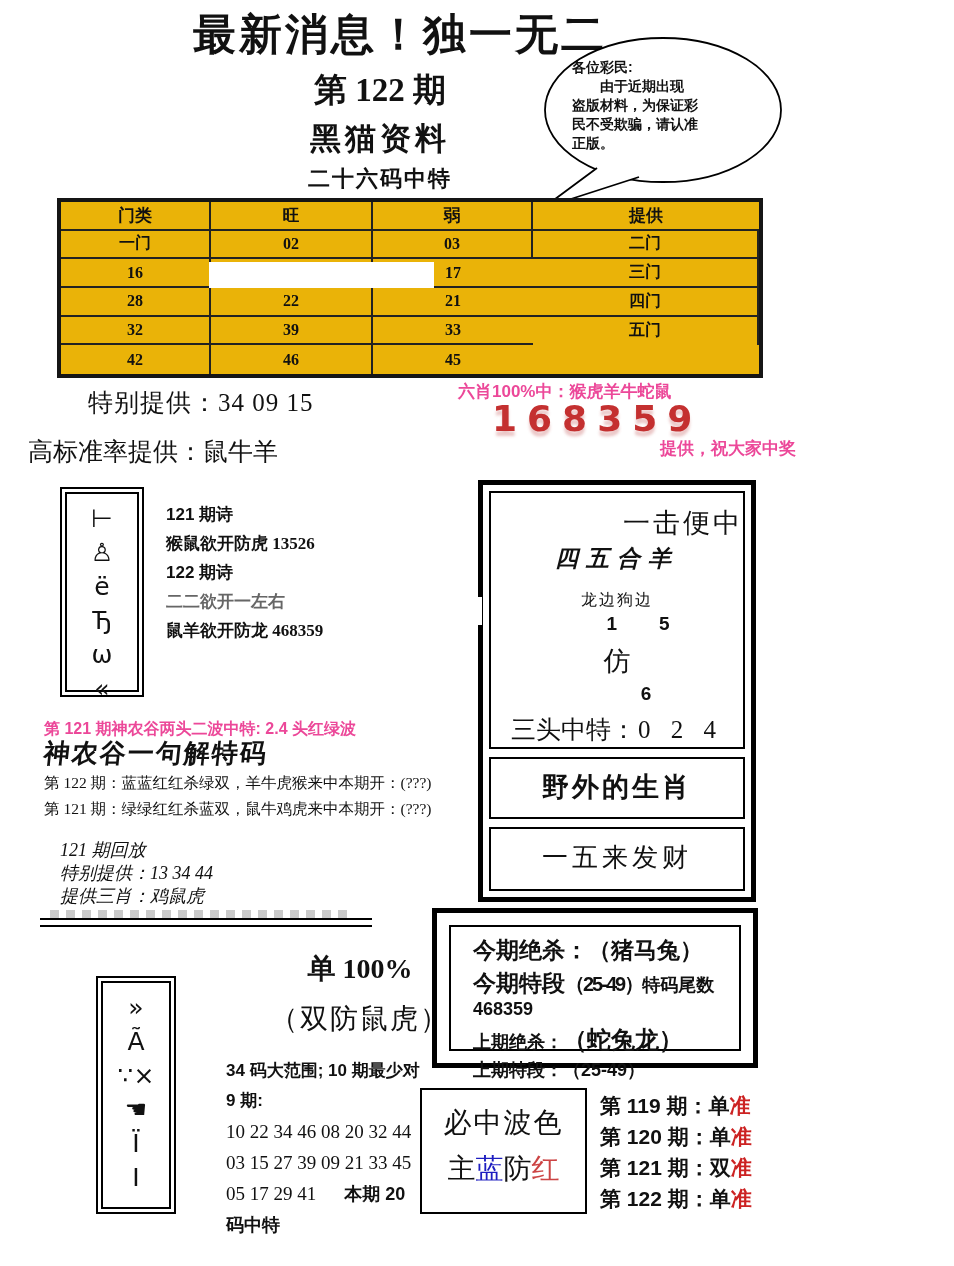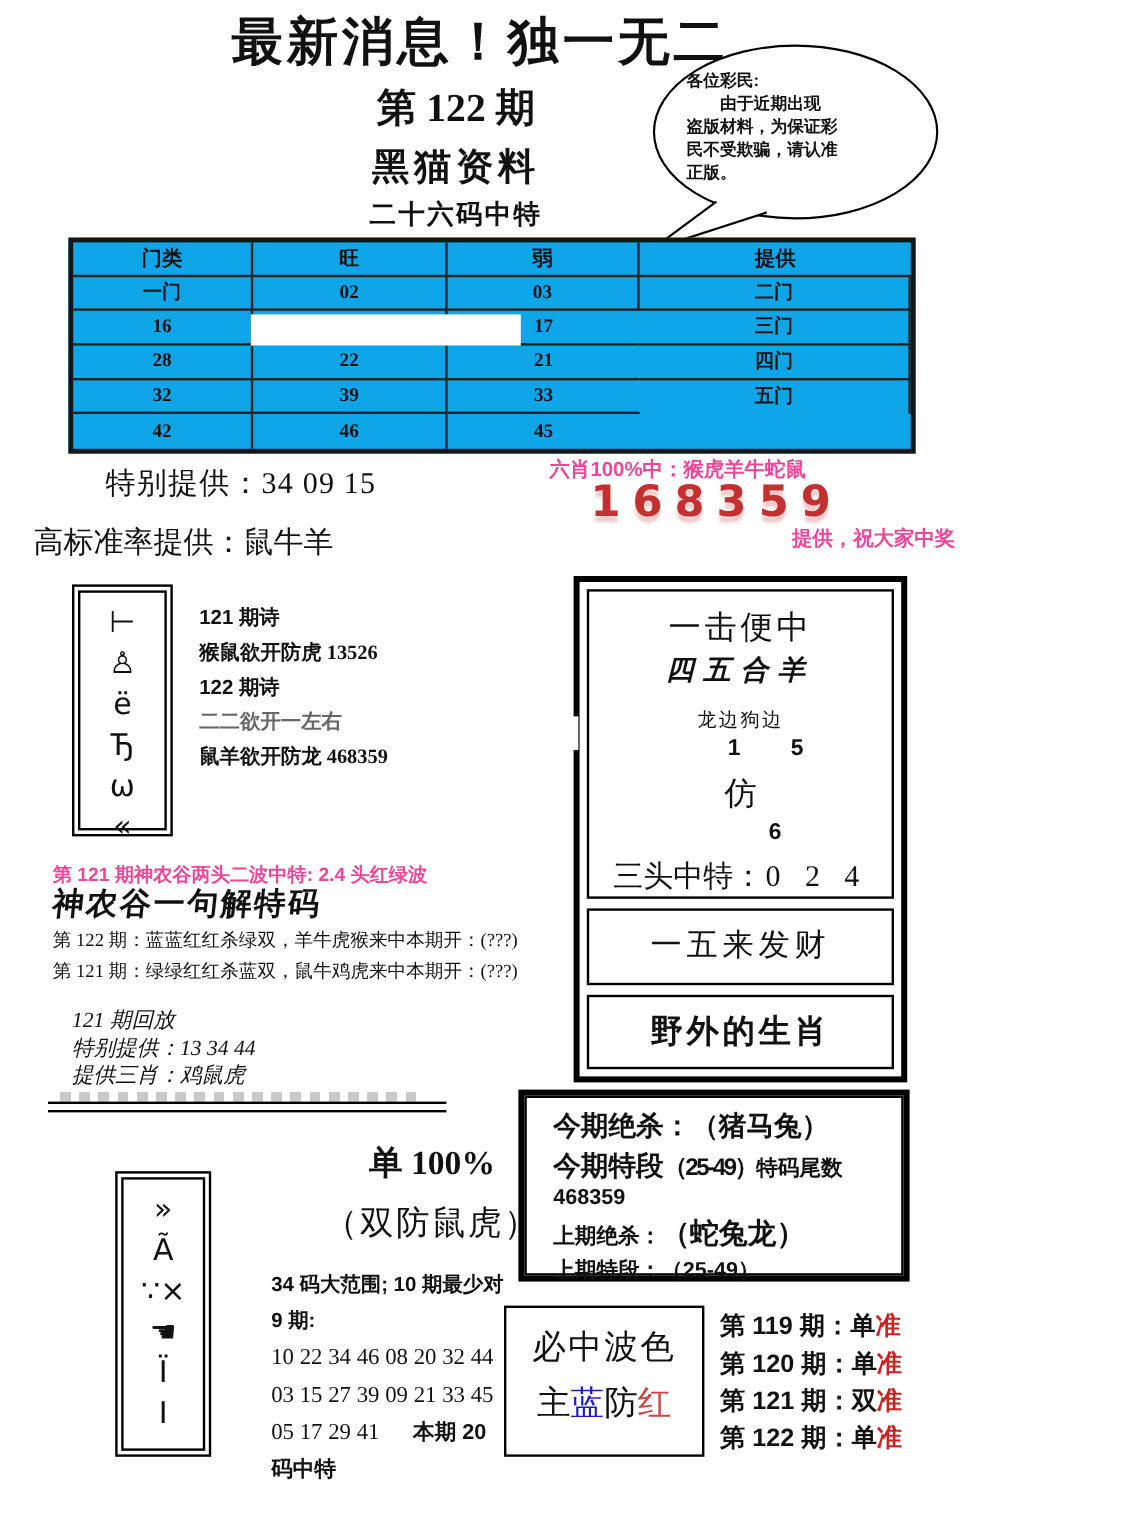--- a/index.html
+++ b/index.html
@@ -21,21 +21,21 @@
   .page-title{left:150px;top:6px;width:500px;font-size:43px;font-weight:bold;letter-spacing:3px;}
   .issue-line{left:150px;top:68px;width:460px;font-size:33px;font-weight:bold;}
   .brand-line{left:150px;top:118px;width:460px;font-size:31px;font-weight:bold;letter-spacing:4px;}
   .subtitle-line{left:150px;top:164px;width:460px;font-size:22px;font-weight:bold;letter-spacing:2px;}
 
   
   .bubble-svg{left:535px;top:30px;}
   .bubble-text{left:572px;top:58px;width:200px;font-size:14px;font-weight:bold;line-height:1.36;}
 
   
-  .gate-table{left:57px;top:198px;width:698px;height:172px;border:4px solid #151515;background:#0ea5e9;
+  .gate-table{left:57px;top:198px;width:698px;height:172px;border:4px solid #151515;background:#eab308;
     display:grid;grid-template-columns:150px 162px 160px auto;grid-template-rows:repeat(6,1fr);}
   .gate-table .cell{border-right:2px solid #222;border-bottom:2px solid #222;display:flex;align-items:center;justify-content:center;
     font-weight:bold;font-size:16px;}
   .gate-table .cell.hdr{font-size:17px;}
   .gate-table .cell.last-col{border-right:none;}
   .gate-table .cell.last-row{border-bottom:none;}
   .whiteout{left:148px;top:60px;width:225px;height:26px;background:#fff;}
 
   
   .special-offer{left:88px;top:386px;font-size:25px;letter-spacing:1px;}
@@ -71,33 +71,33 @@
     background:repeating-linear-gradient(90deg,#888 0 9px,transparent 9px 16px);}
   .rule-lines{position:absolute;left:0;top:8px;width:332px;height:5px;border-top:2px solid #000;border-bottom:2px solid #000;}
 
   
   .right-outer{left:478px;top:480px;width:278px;height:422px;border:5px solid #000;box-sizing:border-box;
     padding:6px;display:flex;flex-direction:column;gap:8px;}
   .inner-frame{border:2px solid #000;text-align:center;}
   .inner-hit{flex:1 1 auto;}
   .inner-fortune{height:60px;line-height:58px;font-size:26px;letter-spacing:4px;}
   .inner-wild{height:58px;line-height:56px;font-size:27px;font-weight:bold;letter-spacing:3px;}
-  .hit-title{font-size:27px;letter-spacing:3px;margin-top:12px;}
+  .hit-title{font-size:27px;letter-spacing:3px;margin-top:12px;text-align:right;}
   .hit-combo{font-size:23px;font-weight:bold;font-style:italic;letter-spacing:8px;margin-top:2px;}
   .hit-edges{font-size:16px;margin-top:16px;letter-spacing:2px;}
   .hit-nums{margin-top:2px;font-size:19px;font-weight:bold;padding-left:42px;}
   .hit-nums .n2{margin-left:42px;}
   .hit-fang{font-size:27px;margin-top:8px;}
   .hit-six{font-size:19px;font-weight:bold;margin-top:4px;padding-left:58px;}
   .hit-heads{margin-top:8px;font-size:25px;}
   .hit-heads .val{letter-spacing:7px;margin-left:2px;}
   .border-notch{left:473px;top:597px;width:9px;height:28px;background:#fff;}
 
   
-  .kills-outer{left:432px;top:908px;width:326px;height:160px;border:5px solid #000;box-sizing:border-box;padding:0;}
+  .kills-outer{left:432px;top:908px;width:326px;height:160px;border:5px solid #000;box-sizing:border-box;padding:12px;}
   .kills-inner{border:2px solid #000;height:100%;box-sizing:border-box;padding:8px 6px 0 22px;}
   .kills-l1{font-size:23px;font-weight:bold;}
   .kills-l2{margin-top:2px;font-weight:bold;}
   .kills-l2 .a{font-size:23px;}
   .kills-l2 .b{font-size:20px;letter-spacing:-2px;}
   .kills-l2 .c{font-size:18px;}
   .kills-l3{margin-top:4px;font-weight:bold;}
   .kills-l3 .a{font-size:18px;}
   .kills-l3 .b{font-size:24px;}
   .kills-l4{margin-top:2px;font-size:18px;font-weight:bold;}
@@ -218,22 +218,22 @@
     <div class="hit-edges">龙边狗边</div>
     <div class="hit-nums sans">
       <span class="n1">1</span><span class="n2">5</span>
     </div>
     <div class="hit-fang">仿</div>
     <div class="hit-six sans">6</div>
     <div class="hit-heads">
       <span>三头中特：</span><span class="val">0 2 4</span>
     </div>
   </div>
+  <div class="inner-frame inner-wild">野外的生肖</div>
   <div class="inner-frame inner-fortune">一五来发财</div>
-  <div class="inner-frame inner-wild">野外的生肖</div>
 </div>
 <div class="abs border-notch"></div>
 
 <div class="abs kills-outer">
   <div class="kills-inner sans">
     <div class="kills-l1">今期绝杀：（猪马兔）</div>
     <div class="kills-l2">
       <span class="a">今期特段</span><span class="b">（25-49）</span><span class="c">特码尾数 </span><span class="c">468359</span>
     </div>
     <div class="kills-l3">

